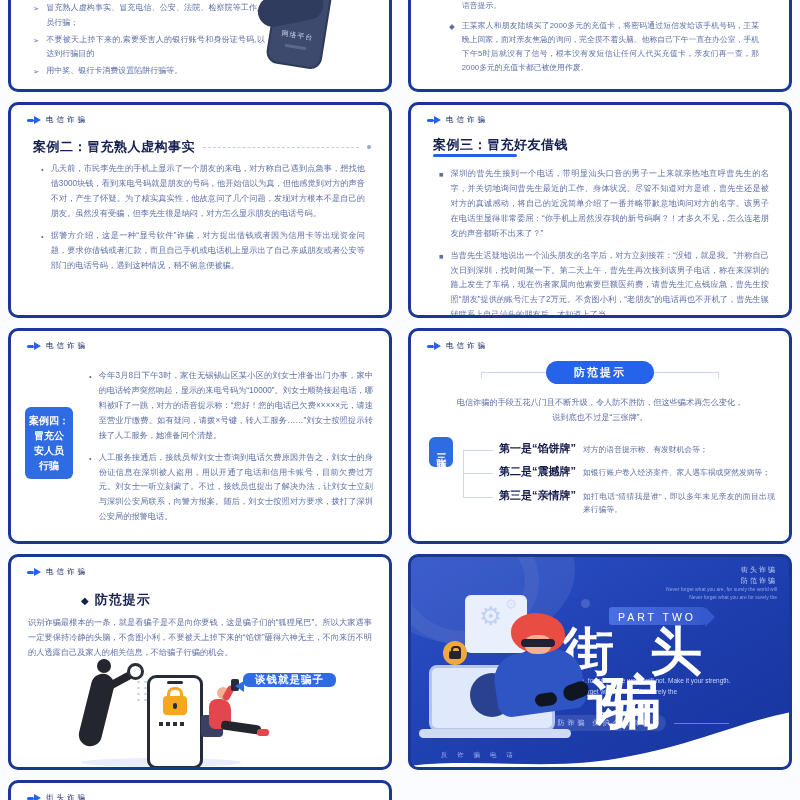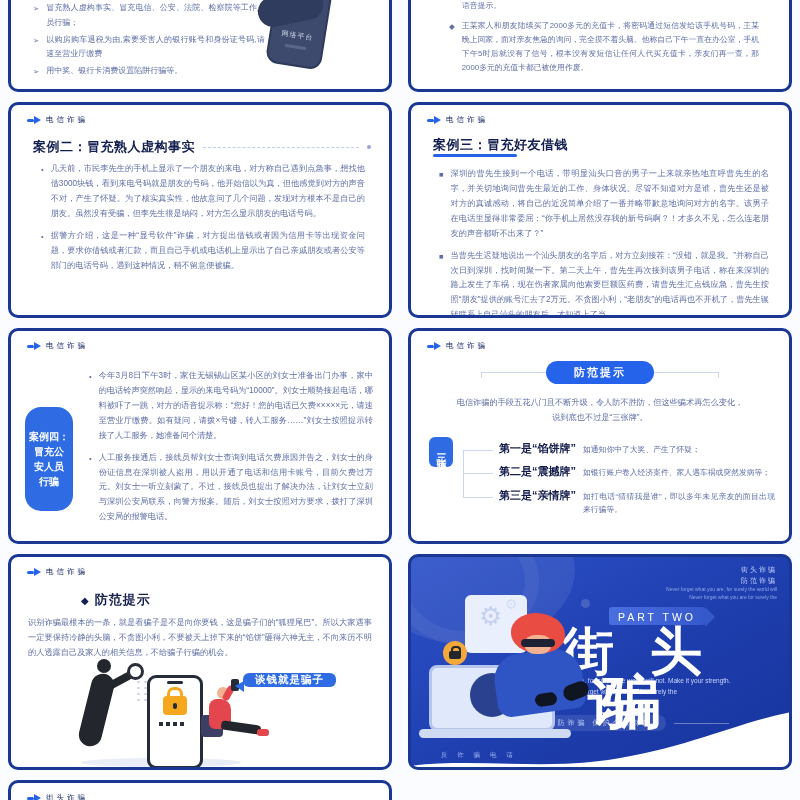--- a/index.html
+++ b/index.html
@@ -31,21 +31,21 @@
   .phone1-wrap{position:absolute;right:58px;top:46px;width:58px;height:150px;transform:rotate(9deg)}
   .phone1{position:absolute;left:2px;top:0;width:52px;height:138px;background:#3d4a6d;border:2px solid #2e3a59;border-radius:12px}
   .net-label{position:absolute;bottom:24px;width:100%;text-align:center;font-size:7px;color:#cdd4ea;letter-spacing:1px}
   .net-sub{position:absolute;bottom:16px;left:50%;transform:translateX(-50%);width:22px;height:3px;background:#59678c;border-radius:2px}
   .sleeve{position:absolute;left:-14px;top:70px;width:66px;height:30px;background:#2f3c5e;border-radius:16px;transform:rotate(-20deg)}
   
   .s1r-content{position:absolute;top:120px;left:38px;right:30px}
   .s1r-tail{margin-left:13px;font-size:7.8px;color:#5f6fa5;line-height:1.8}
   .s1r-content .b{margin-top:6px;font-size:7.8px;line-height:1.78}
   
-  .side-label{position:absolute;left:14px;top:76px;width:48px;padding:22px 0;background:#2f6ce3;border-radius:16px;
+  .side-label{position:absolute;left:14px;top:76px;width:48px;padding:6px 0;background:#2f6ce3;border-radius:6px;
       color:#fff;font-size:10px;font-weight:bold;text-align:center;line-height:1.5;white-space:pre-line}
   .s3l-body{position:absolute;left:78px;right:16px;top:38px}
   
   .pill{position:absolute;top:30px;left:50%;transform:translateX(-50%);background:#2563eb;color:#fff;
         font-size:11px;font-weight:bold;padding:4px 28px;border-radius:14px;z-index:2;letter-spacing:2px}
   .pill-line{position:absolute;top:41px;left:70px;right:70px;border-top:1px solid #ccd6f2;z-index:1}
   .pill-line::before,.pill-line::after{content:"";position:absolute;top:0;width:0;height:5px;border-left:1px solid #ccd6f2}
   .pill-line::before{left:0}.pill-line::after{right:0}
   .s3r-intro{position:absolute;top:64px;left:42px;right:42px;font-size:8.2px;line-height:1.85;color:#5f6fa5;text-align:center}
   .vtab{position:absolute;left:18px;top:106px;background:#2f6ce3;border-radius:6px;color:#fff;font-weight:bold;
@@ -132,21 +132,21 @@
 <body>
 
 <div class="slide" id="s1l" style="left:8px;top:-124px">
   <div class="s1l-body">
     <div class="b">
       <span class="bm">➢</span>
       <span class="bt">冒充熟人虚构事实、冒充电信、公安、法院、检察院等工作人员行骗；</span>
     </div>
     <div class="b">
       <span class="bm">➢</span>
-      <span class="bt">以购房购车退税为由,索要受害人的银行账号和身份证号码,请速至营业厅缴费</span>
+      <span class="bt">不要被天上掉下来的,索要受害人的银行账号和身份证号码,以达到行骗目的</span>
     </div>
     <div class="b">
       <span class="bm">➢</span>
       <span class="bt">用中奖、银行卡消费设置陷阱行骗等。</span>
     </div>
   </div>
   <div class="phone1-wrap">
     <div class="phone1">
       <div class="net-label">网络平台</div>
       <div class="net-sub"></div>
@@ -236,21 +236,21 @@
   <div class="pill">防范提示</div>
   <div class="s3r-intro">电信诈骗的手段五花八门且不断升级，令人防不胜防，但这些骗术再怎么变化，说到底也不过是“三张牌”。</div>
   <div class="vtab">三张牌</div>
   <div class="conn-v"></div>
   <div class="conn-h" style="top:119px"></div>
   <div class="conn-h" style="top:142px"></div>
   <div class="conn-h" style="top:166px"></div>
   <div class="s3r-items">
     <div class="s3r-item">
       <span class="item-head">第一是“馅饼牌”</span>
-      <span class="item-desc">如通知你中了大奖、产生了怀疑；</span>
+      <span class="item-desc">对方的语音提示称、有发财机会等；</span>
     </div>
     <div class="s3r-item">
       <span class="item-head">第二是“震撼牌”</span>
       <span class="item-desc">如银行账户卷入经济案件、家人遇车祸或突然发病等；</span>
     </div>
     <div class="s3r-item">
       <span class="item-head">第三是“亲情牌”</span>
       <span class="item-desc">如打电话“猜猜我是谁”，即以多年未见亲友的面目出现来行骗等。</span>
     </div>
   </div>

